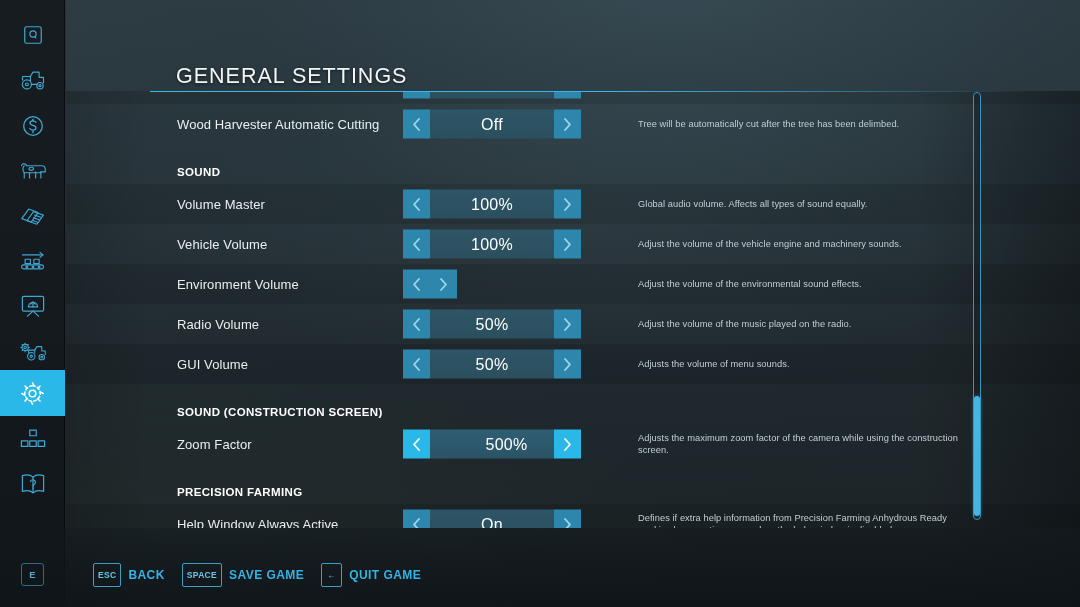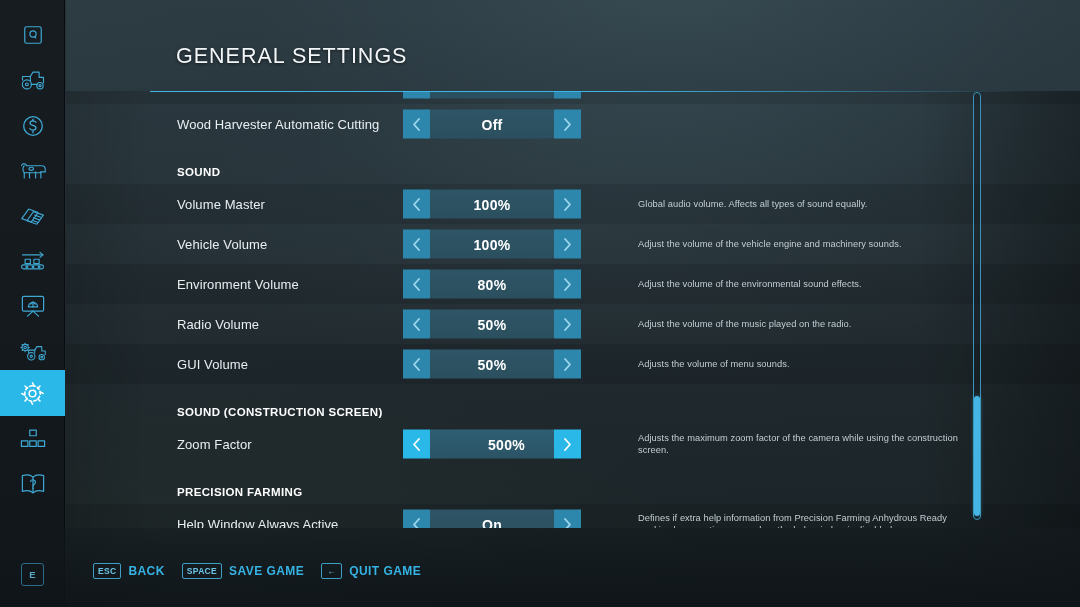--- a/index.html
+++ b/index.html
@@ -31,21 +31,21 @@
   .side-item{
     position:absolute; left:0; width:65px; height:45px;
     display:flex; align-items:center; justify-content:center;
   }
   .side-item svg{ display:block; }
   .side-item.active{ background:#29b8e8; height:46px; }
   .side-item.active svg{ stroke:#ffffff; }
 
   
   #title{
-    position:absolute; left:176px; top:44px; z-index:4;
+    position:absolute; left:176px; top:64px; z-index:4;
     font-size:21.5px; letter-spacing:1.0px; color:#f2f6f8;
     font-weight:400; text-shadow:0 1px 3px rgba(0,0,0,.6);
   }
   #divider{
     position:absolute; left:150px; top:91px; width:880px; height:1px; z-index:5;
     background:linear-gradient(90deg, #3fb8e8 0%, #3fb3e3 52%, rgba(63,178,227,.55) 76%, rgba(63,178,227,0) 100%);
   }
   #divider-mask{
     position:absolute; left:66px; top:0px; width:1014px; height:91px; z-index:4;
     background:
@@ -76,21 +76,21 @@
     width:178px; height:29px; display:flex; align-items:stretch;
   }
   .sel-arrow{
     width:27px; background:#2d87ac;
     display:flex; align-items:center; justify-content:center;
   }
   .sel-arrow svg{ stroke:#9fd8ee; }
   .sel-mid{
     flex:1; background:linear-gradient(180deg,#2e5566 0%,#2b4f5e 100%);
     display:flex; align-items:center; justify-content:center;
-    font-size:14px; font-weight:bold; color:#ffffff; letter-spacing:.3px;
+    font-size:16px; font-weight:normal; color:#ffffff; letter-spacing:.3px;
   }
   .row.selected .sel-arrow{ background:#29b8e8; }
   .row.selected .sel-arrow svg{ stroke:#ffffff; }
   .row.selected .sel-mid{ background:linear-gradient(180deg,#2f5e72 0%,#2b5466 100%);padding-left:29px; }
 
   .row-desc{
     position:absolute; left:572px; top:50%; transform:translateY(-50%);
     width:320px; font-size:9.3px; line-height:12px;
     color:#c2cdd3; letter-spacing:.05px;
   }
@@ -116,21 +116,21 @@
   #bottombar{
     position:absolute; left:0; bottom:0; width:1080px; height:79px; z-index:6;
     background:linear-gradient(180deg, rgba(18,24,28,.55) 0%, rgba(16,22,26,.80) 55%, rgba(14,20,23,.92) 100%);
   }
   #helpkeys{
     position:absolute; left:93px; top:563px; z-index:8;
     display:flex; align-items:center; gap:17px;
   }
   .hk{ display:flex; align-items:center; gap:7px; }
   .hk-key{
-    min-width:21px; height:16px; padding:4px 4px;
+    min-width:21px; height:24px; padding:4px 4px;
     border:1px solid #3f9ec4; border-radius:2px;
     display:flex; align-items:center; justify-content:center;
     font-size:8.5px; font-weight:bold; color:#6cc5e8; letter-spacing:.3px;
   }
   .hk-label{ font-size:12px; font-weight:bold; color:#34b3e4; letter-spacing:.45px; }
 
   #ekey{
     position:absolute; left:21px; top:563px; z-index:8;
     width:23px; height:23px; border:1px solid #2d6b86; border-radius:3px;
     display:flex; align-items:center; justify-content:center;
@@ -297,20 +297,21 @@
                 <polyline points="7,1.5 2,7 7,12.5"></polyline>
               </svg>
             </div>
             <div class="sel-mid">Off</div>
             <div class="sel-arrow">
               <svg width="9" height="14" viewBox="0 0 9 14" fill="none" stroke-width="1.8" stroke-linecap="round" stroke-linejoin="round">
                 <polyline points="2,1.5 7,7 2,12.5"></polyline>
               </svg>
             </div>
           </div>
+          <div class="row-desc">Tree will be automatically cut after the tree has been delimbed.</div>
         </div>
         <div class="row section">
           <div class="row-label">SOUND</div>
         </div>
         <div class="row shade">
           <div class="row-label">Volume Master</div>
           <div class="selector">
             <div class="sel-arrow">
               <svg width="9" height="14" viewBox="0 0 9 14" fill="none" stroke-width="1.8" stroke-linecap="round" stroke-linejoin="round">
                 <polyline points="7,1.5 2,7 7,12.5"></polyline>
@@ -343,21 +344,20 @@
           <div class="row-desc">Adjust the volume of the vehicle engine and machinery sounds.</div>
         </div>
         <div class="row shade">
           <div class="row-label">Environment Volume</div>
           <div class="selector">
             <div class="sel-arrow">
               <svg width="9" height="14" viewBox="0 0 9 14" fill="none" stroke-width="1.8" stroke-linecap="round" stroke-linejoin="round">
                 <polyline points="7,1.5 2,7 7,12.5"></polyline>
               </svg>
             </div>
-            <div class="sel-mid">80%</div>
             <div class="sel-arrow">
               <svg width="9" height="14" viewBox="0 0 9 14" fill="none" stroke-width="1.8" stroke-linecap="round" stroke-linejoin="round">
                 <polyline points="2,1.5 7,7 2,12.5"></polyline>
               </svg>
             </div>
           </div>
           <div class="row-desc">Adjust the volume of the environmental sound effects.</div>
         </div>
         <div class="row">
           <div class="row-label">Radio Volume</div>

